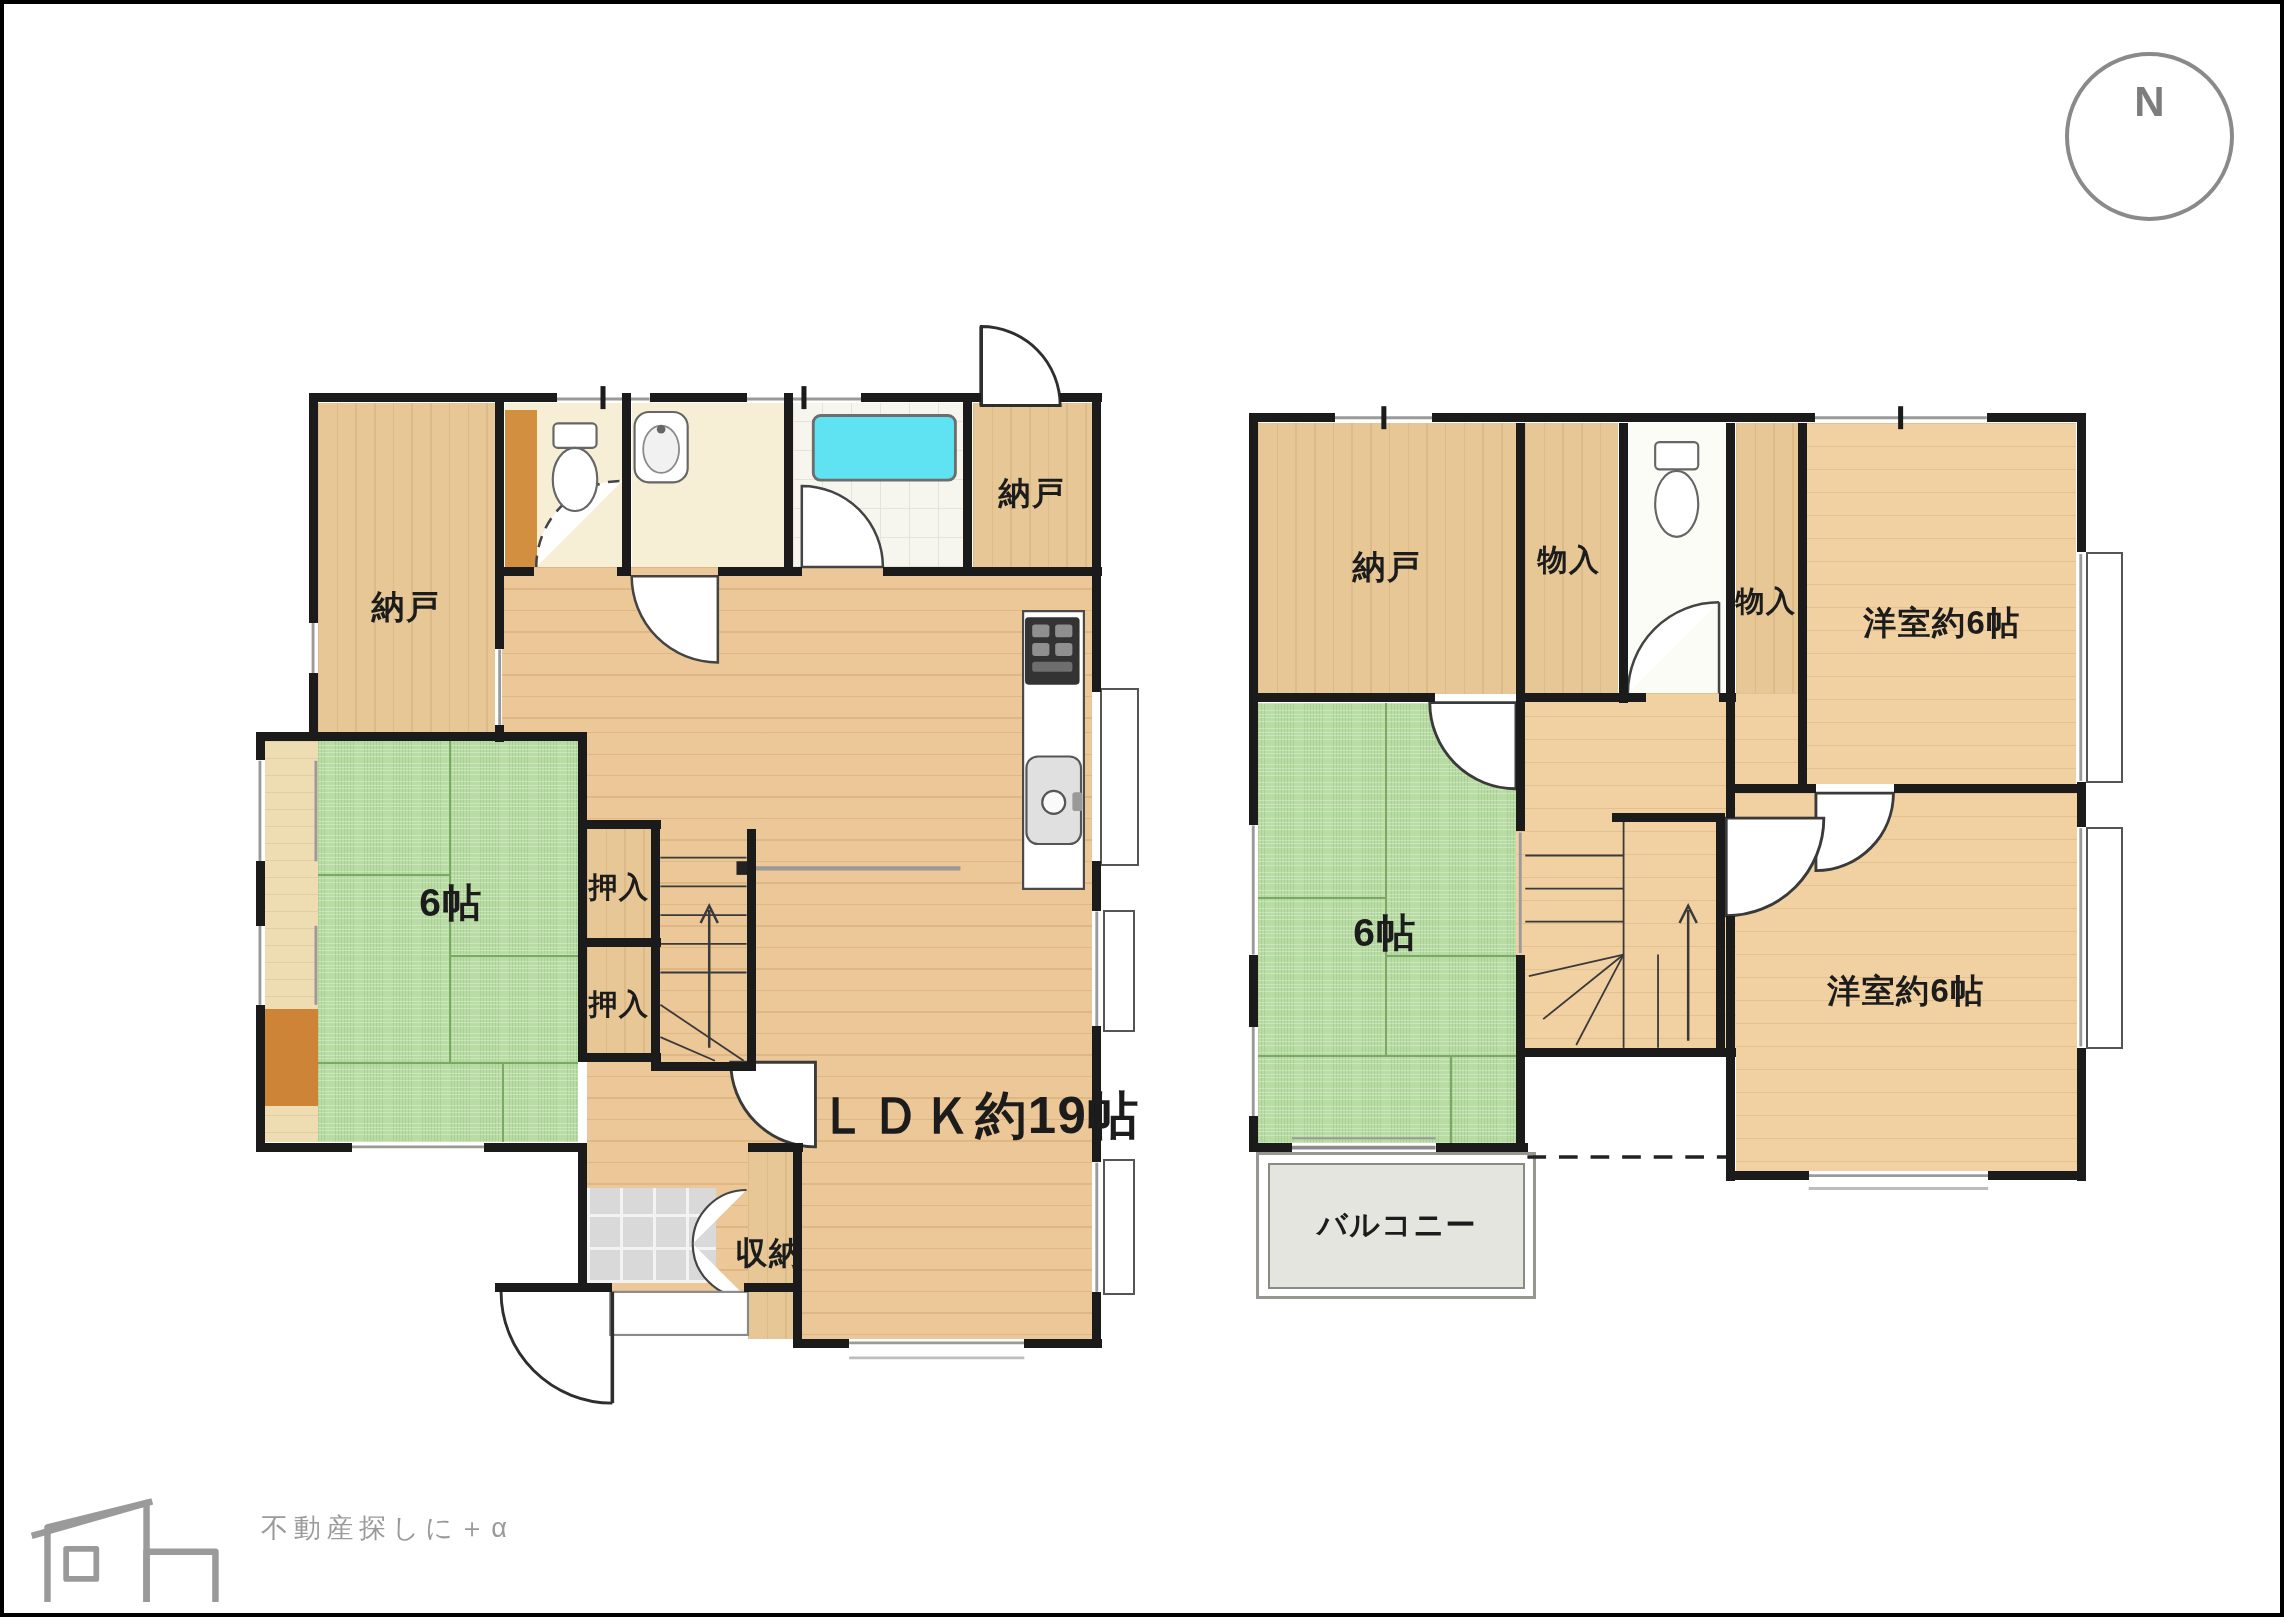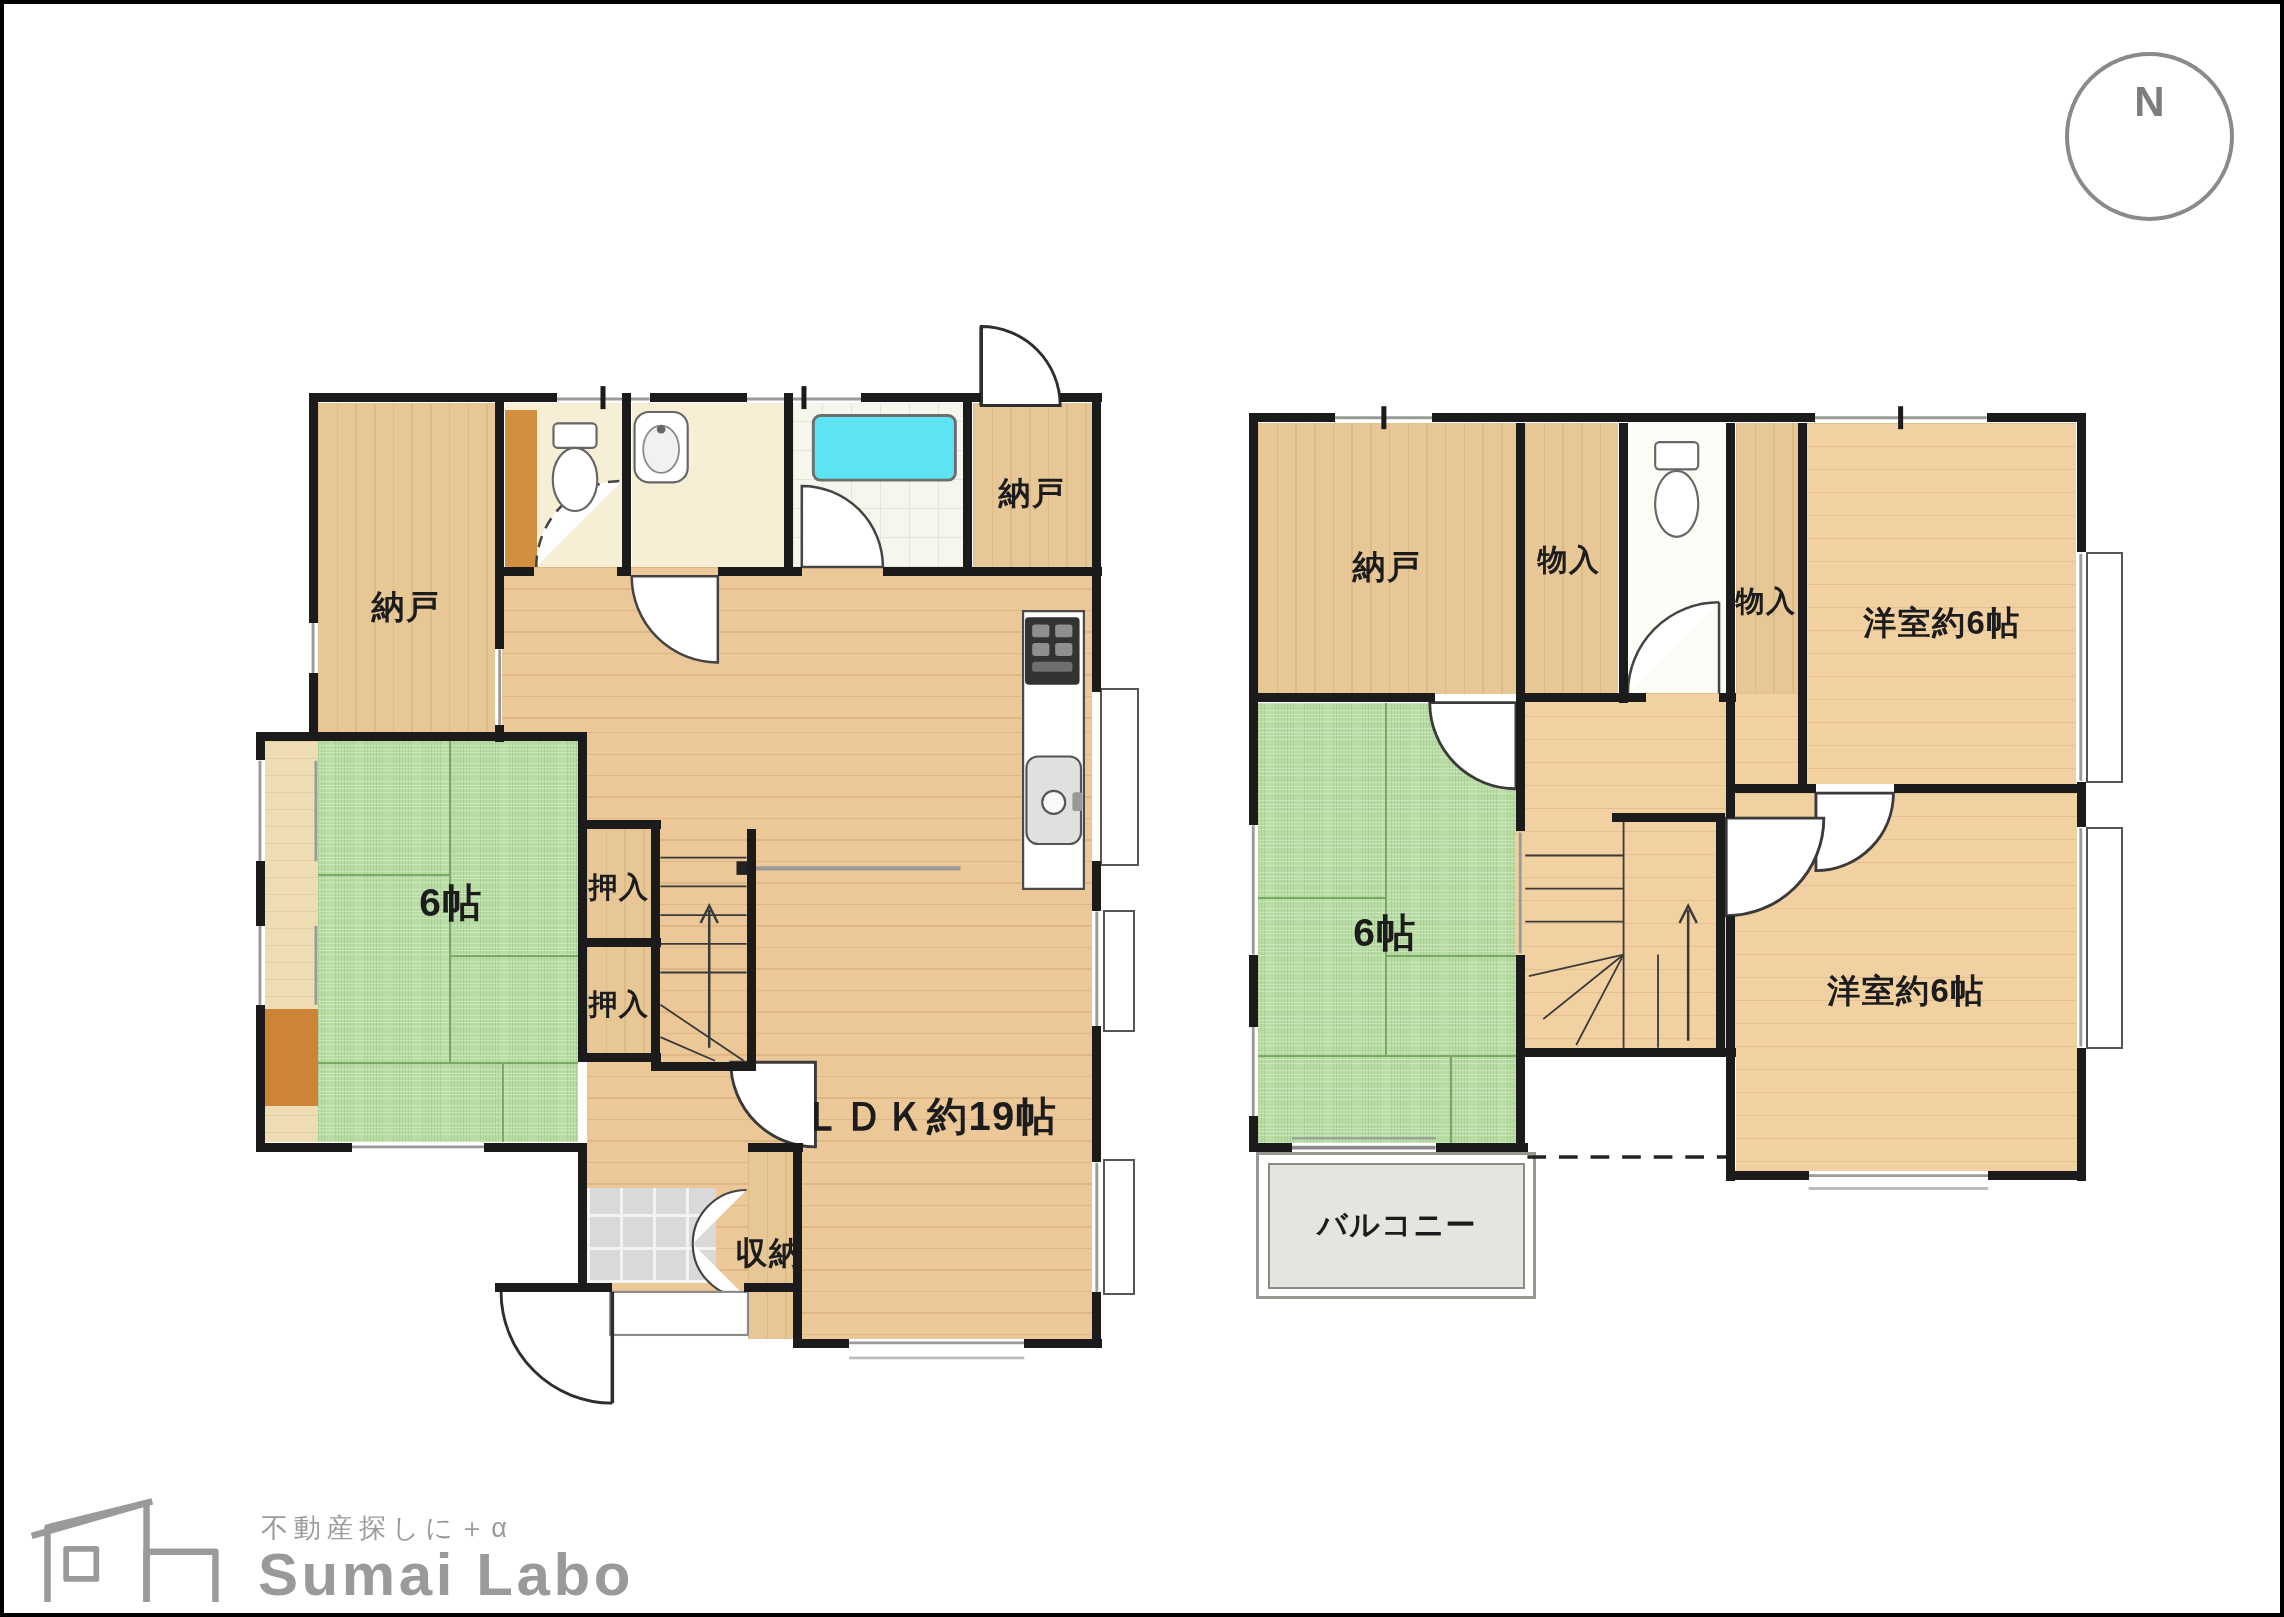--- a/index.html
+++ b/index.html
@@ -312,33 +312,32 @@
       <rect x="92" y="2158" width="42" height="42" stroke-width="8"></rect>
       <path d="M204,2232 L204,2162 L300,2162 L300,2232"></path>
     </g>
   </svg>
 
   <div class="lbl" style="left:406px;top:607px;font-size:33px;">納戸</div>
   <div class="lbl" style="left:1032px;top:494px;font-size:32px;">納戸</div>
   <div class="lbl" style="left:619px;top:888px;font-size:29px;">押入</div>
   <div class="lbl" style="left:619px;top:1005px;font-size:29px;">押入</div>
   <div class="lbl" style="left:451px;top:903px;font-size:39px;">6帖</div>
-  <div class="lbl" style="left:930px;top:1116px;font-size:40px;">ＬＤＫ約19帖</div>
+  <div class="lbl" style="left:979px;top:1116px;font-size:51px;">ＬＤＫ約19帖</div>
   <div class="lbl" style="left:769px;top:1254px;font-size:32px;">収納</div>
 
   <div class="lbl" style="left:1387px;top:567px;font-size:33px;">納戸</div>
   <div class="lbl" style="left:1569px;top:560px;font-size:30px;">物入</div>
   <div class="lbl" style="left:1766px;top:602px;font-size:29px;">物入</div>
   <div class="lbl" style="left:1942px;top:623px;font-size:33px;">洋室約6帖</div>
   <div class="lbl" style="left:1385px;top:933px;font-size:39px;">6帖</div>
   <div class="lbl" style="left:1906px;top:991px;font-size:33px;">洋室約6帖</div>
   <div class="lbl" style="left:1397px;top:1225px;font-size:30px;">バルコニー</div>
 
   <div id="compass">
     <span class="n">N</span>
   </div>
 
   <div id="logo">
     <span class="tagline">不動産探しに＋α</span>
-    <span class="name">Sumai Labo</span>
   </div>
 </div>
 
 
 </body></html>

